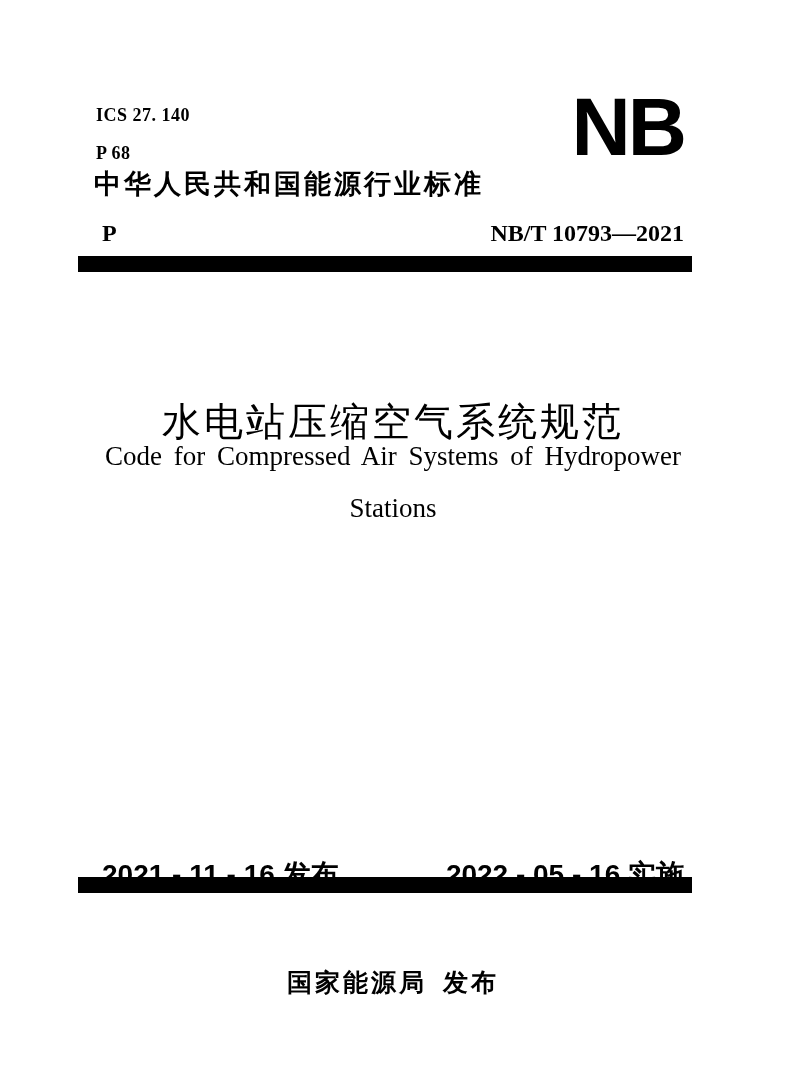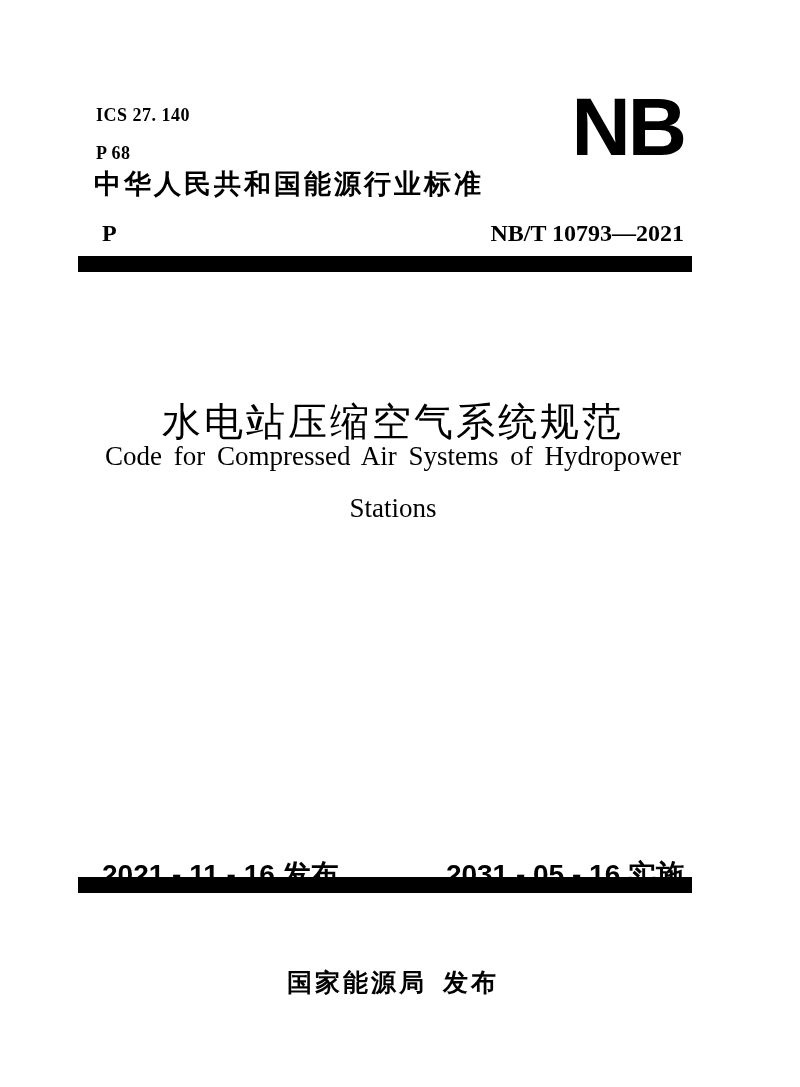--- a/index.html
+++ b/index.html
@@ -150,21 +150,21 @@
 
     <div class="title-zh">水电站压缩空气系统规范</div>
 
     <div class="title-en">
       <div>Code for Compressed Air Systems of Hydropower</div>
       <div>Stations</div>
     </div>
 
     <div class="dates-row">
       <span>2021 - 11 - 16 发布</span>
-      <span>2031 - 05 - 16 实施</span>
+      <span>2022 - 05 - 16 实施</span>
     </div>
 
     <div class="rule rule-bottom"></div>
 
     <div class="publisher-row">
       <span>国家能源局</span>
       <span>发布</span>
     </div>
 
   </div>

